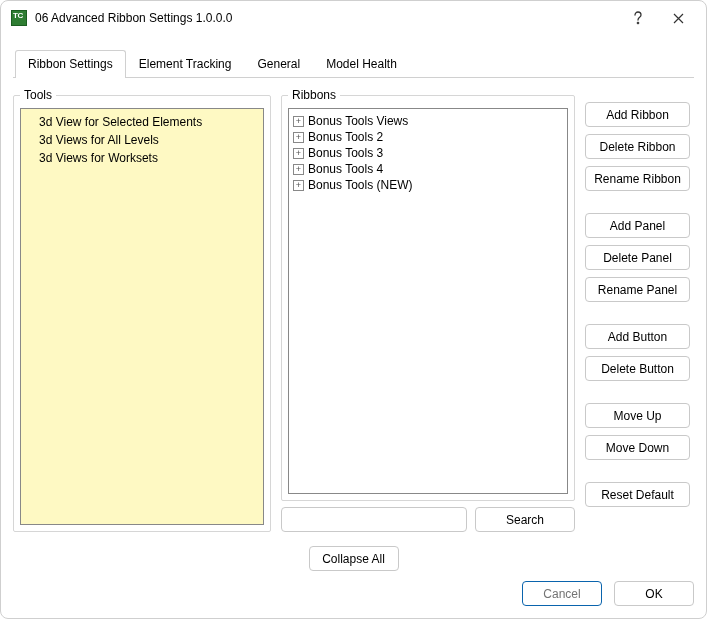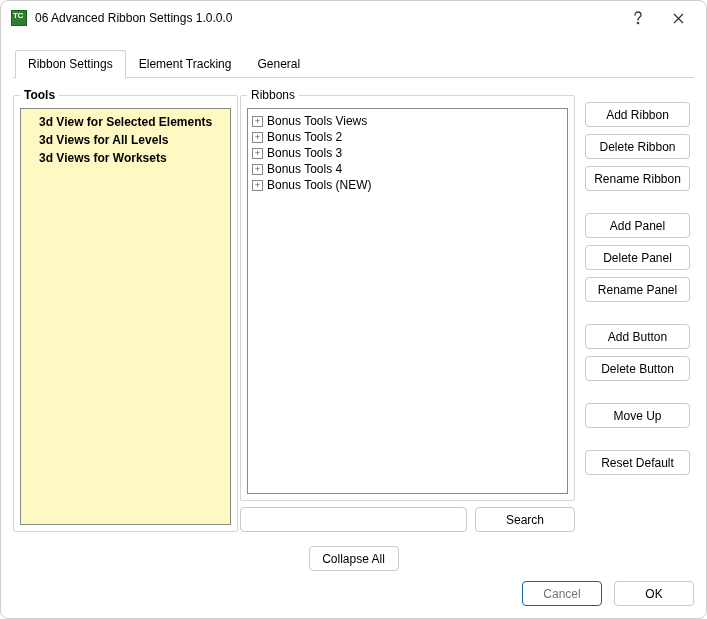--- a/index.html
+++ b/index.html
@@ -58,25 +58,26 @@
         </svg>
     </div>
   </div>
 
   <div class="client">
 
     <div class="tabs">
       <div class="tab active">Ribbon Settings</div>
       <div class="tab">Element Tracking</div>
       <div class="tab">General</div>
+      <div class="tab">Model Health</div>
     </div>
 
     <div class="tab-body">
 
-      <div class="col" style="width:217px;font-weight:bold;">
+      <div class="col" style="width:258px;">
         <fieldset style="flex:1; display:flex;">
           <legend>Tools</legend>
           <div class="listbox">
             <div class="list-item">3d View for Selected Elements</div>
             <div class="list-item">3d Views for All Levels</div>
             <div class="list-item">3d Views for Worksets</div>
           </div>
         </fieldset>
       </div>
 
@@ -122,20 +123,21 @@
           <div class="btn side">Add Panel</div>
           <div class="btn side">Delete Panel</div>
           <div class="btn side">Rename Panel</div>
         </div>
         <div class="side-group">
           <div class="btn side">Add Button</div>
           <div class="btn side">Delete Button</div>
         </div>
         <div class="side-group" style="margin-bottom:15px;">
           <div class="btn side">Move Up</div>
+          <div class="btn side">Move Down</div>
         </div>
         <div class="btn side">Reset Default</div>
       </div>
 
     </div>
 
     <div class="collapse-row">
       <div class="btn" style="width:90px;">Collapse All</div>
     </div>
 

